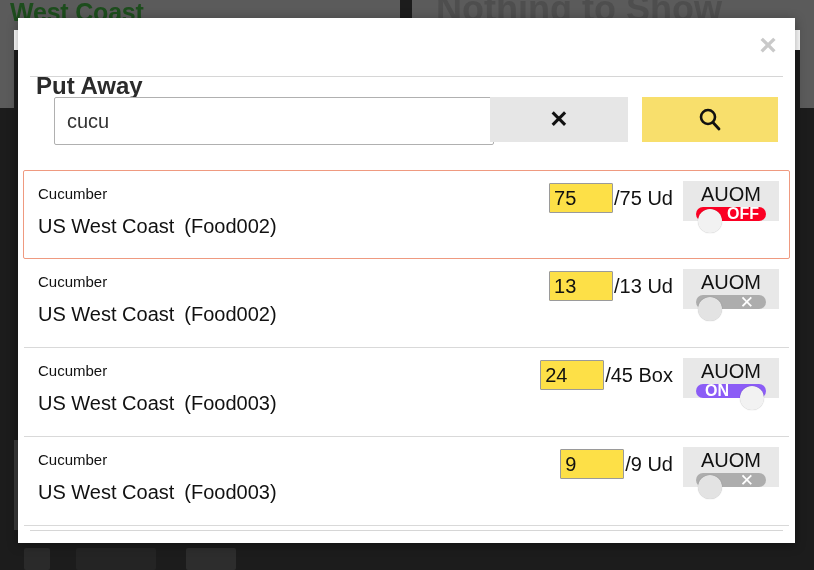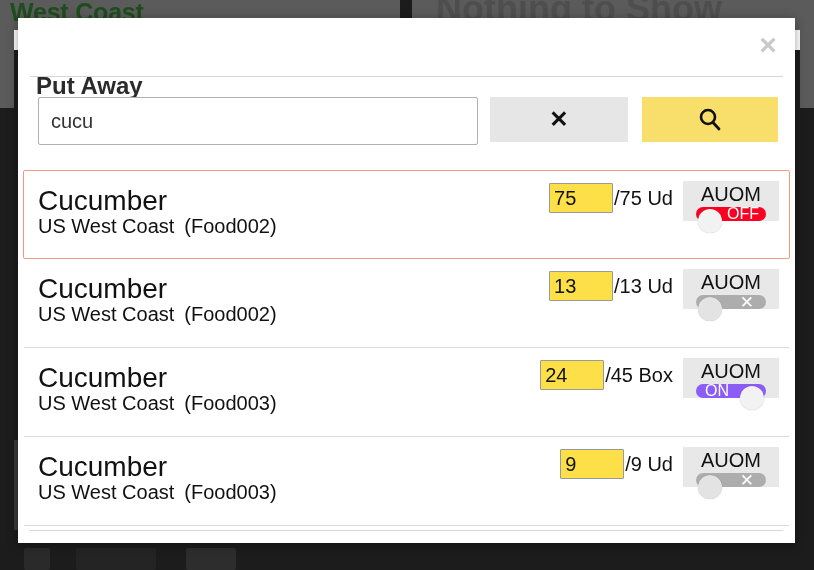--- a/index.html
+++ b/index.html
@@ -133,21 +133,21 @@
 
   
   .search-row {
     position: absolute;
     left: 0; top: 74px;
     width: 777px;
     height: 60px;
   }
   .search-input {
     position: absolute;
-    left: 20px; top: 5px;
+    left: 36px; top: 5px;
     width: 440px;
     height: 48px;
     box-sizing: border-box;
     border: 1px solid #b0b0b0;
     border-radius: 2px;
     font-family: "Liberation Sans", sans-serif;
     font-size: 20px;
     color: #333;
     padding: 0 12px;
     background: #fff;
@@ -197,21 +197,21 @@
     cursor: pointer;
   }
   .result-row.selected {
     border: 1px solid #ef9a80;
     border-radius: 2px;
     margin: 0 5px;
   }
   .row-name {
     position: absolute;
     left: 14px; top: 14px;
-    font-size: 28px;
+    font-size: 15px;
     color: #111;
     white-space: nowrap;
   }
   .row-sub {
     position: absolute;
     left: 14px; top: 44px;
     font-size: 20px;
     color: #111;
     white-space: nowrap;
   }
@@ -276,21 +276,21 @@
     position: absolute;
     width: 24px; height: 24px;
     border-radius: 50%;
     background: #f2f2f2;
     top: 2px;
     box-shadow: 0 0 1px rgba(0,0,0,0.3);
   }
   .toggle .tlabel {
     position: absolute;
     font-size: 16px;
-    font-weight: normal;
+    font-weight: bold;
     color: #ffffff;
   }
   
   .toggle.off  { background: #fb0023; }
   .toggle.off .knob  { left: 2px; }
   .toggle.off .tlabel { right: 7px; }
   
   .toggle.on   { background: #8b5cf6; }
   .toggle.on .knob   { right: 2px; }
   .toggle.on .tlabel { left: 9px; }

